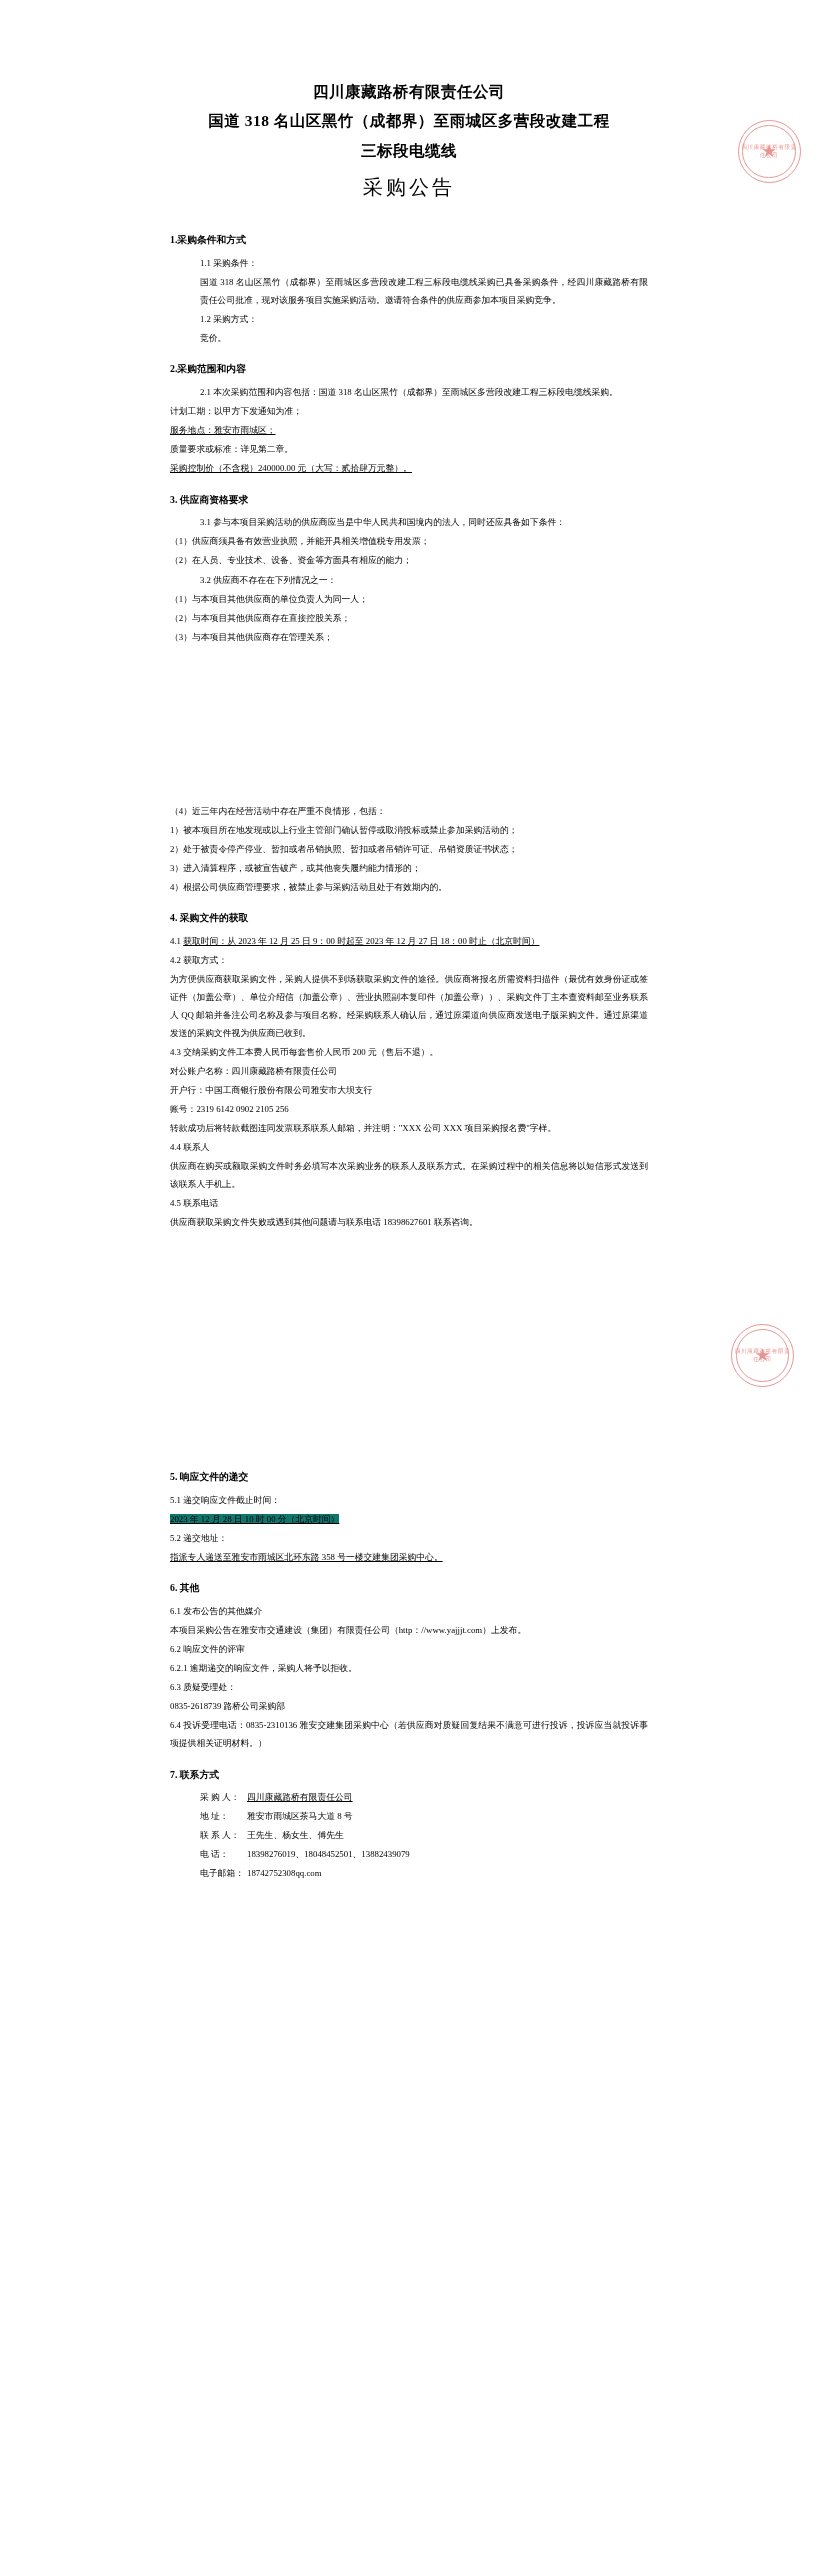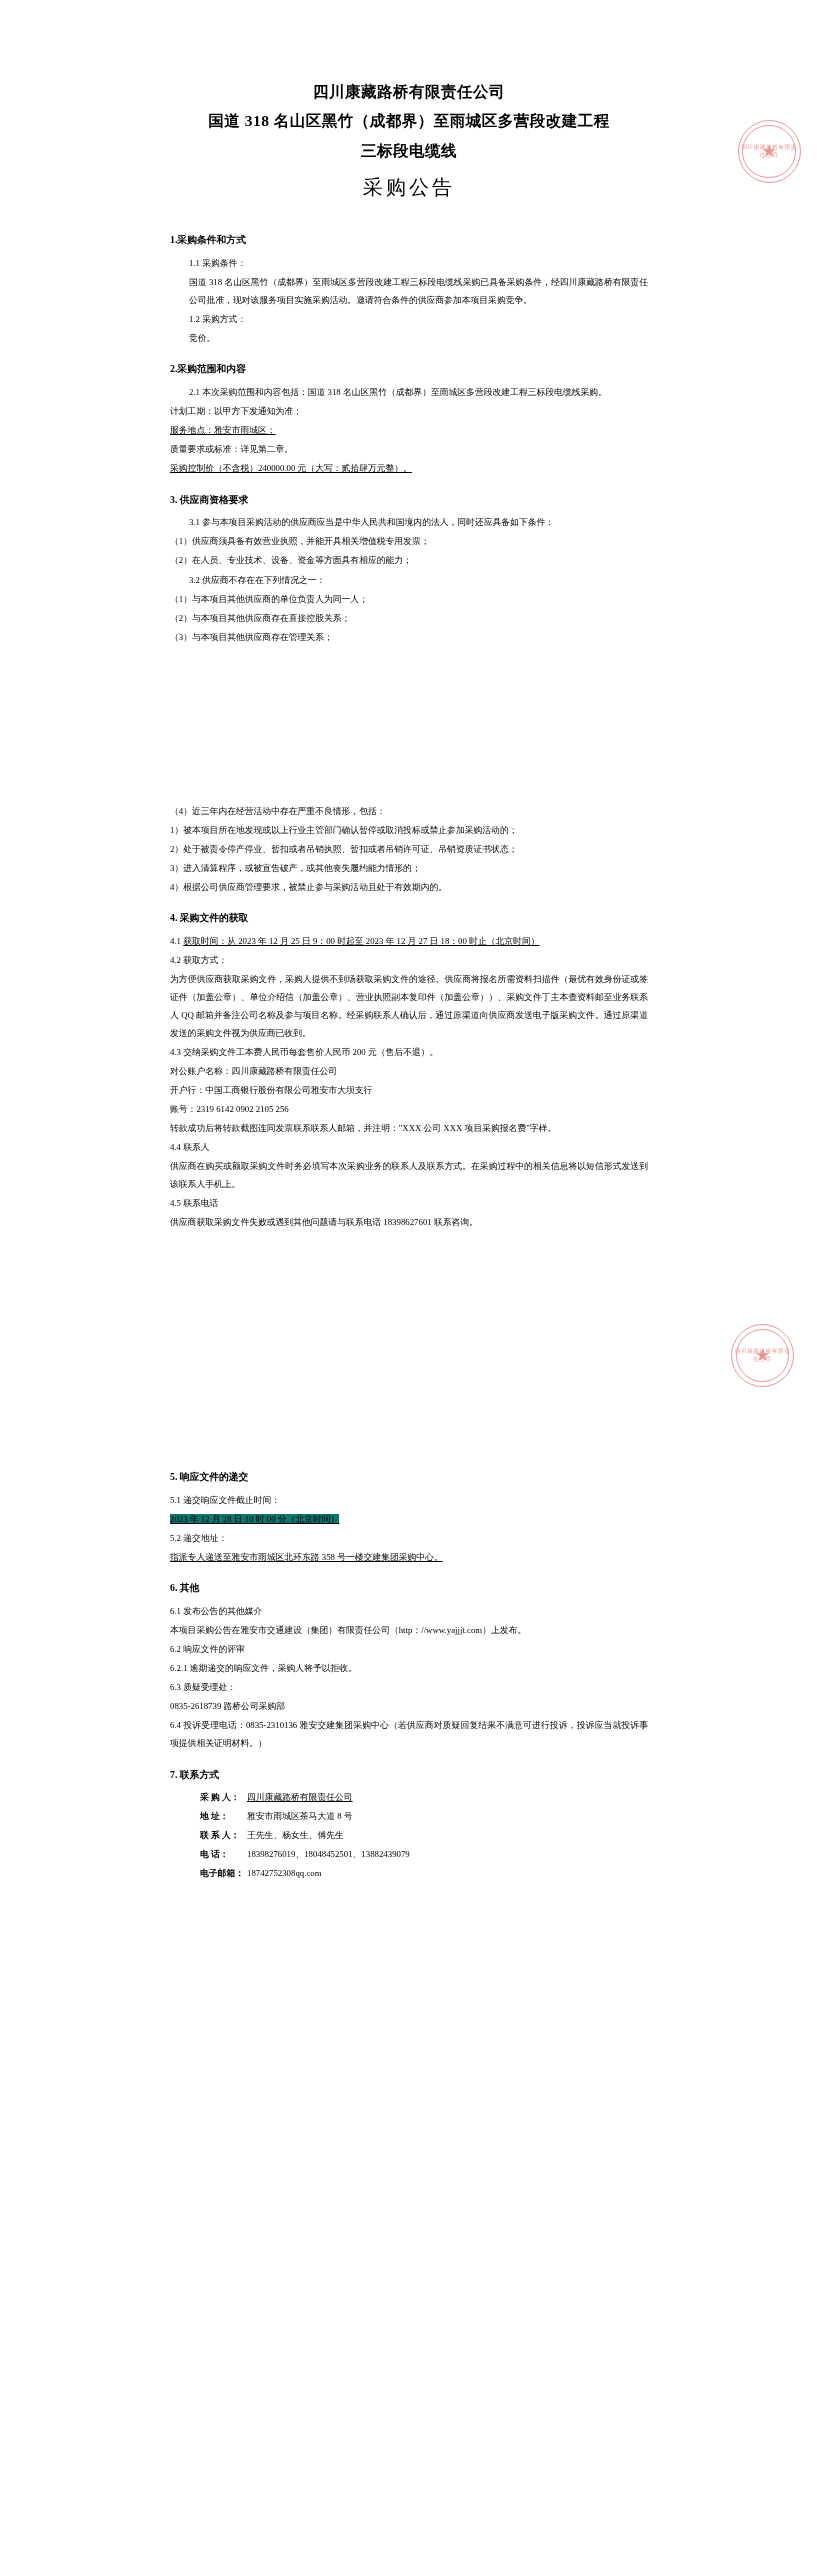--- a/index.html
+++ b/index.html
@@ -14,27 +14,27 @@
     padding:77px 170px 103px 170px;
   }
   .hdr{text-align:center;}
   .hdr .l1{font-size:15.5px;font-weight:bold;letter-spacing:0.5px;line-height:1.9;}
   .hdr .l2{font-size:15.5px;font-weight:bold;letter-spacing:0.5px;line-height:1.9;}
   .hdr .l3{font-size:15.5px;font-weight:bold;letter-spacing:0.5px;line-height:1.9;}
   .hdr .l4{font-size:20px;font-weight:normal;letter-spacing:3.1px;line-height:2.2;}
   .sec-title{font-size:9.8px;font-weight:bold;margin:13.4px 0 5.2px 0;line-height:1.8;}
   p.t{font-size:8.8px;line-height:2.05;margin:0 0 1px 0;text-align:justify;}
   p.t.ind2{}
-  p.body{margin-left:19px;text-indent:0;}
+  p.body{margin-left:30px;text-indent:0;}
   .u{text-decoration:underline;}
   .gap-sm{height:8.2px;}
   .gap-xl{height:155px;}
   .gap-xxl{height:222px;}
   .kv{font-size:8.8px;line-height:2.15;margin-left:30px;}
-  .kv span.k{display:inline-block;width:47px;font-weight:bold;}
+  .kv span.k{display:inline-block;width:47px;}
   
   .seal{
     position:absolute;
     border:1.5px solid #d2403a;
     border-radius:50%;
     color:#d2403a;
     opacity:.55;
     pointer-events:none;
   }
   .seal .ring{

